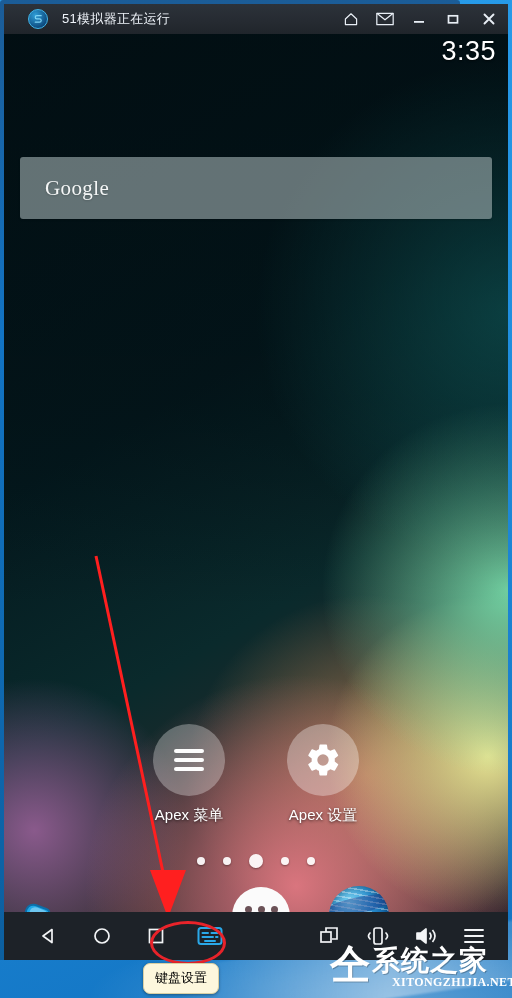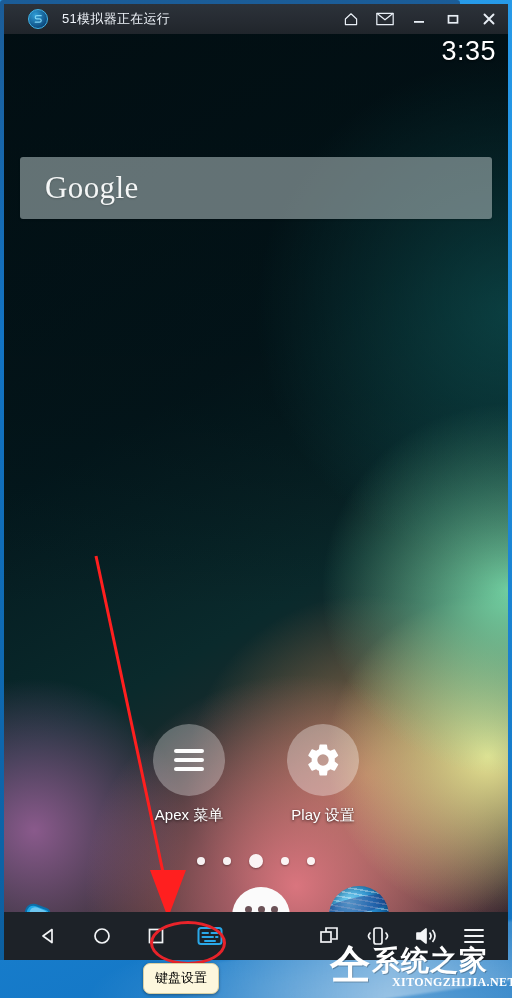--- a/index.html
+++ b/index.html
@@ -120,21 +120,21 @@
     left: 16px; top: 123px;
     width: 472px; height: 62px;
     background: rgba(160,175,176,0.62);
     border-radius: 3px;
     display: flex; align-items: center;
     box-shadow: 0 1px 2px rgba(0,0,0,.18);
   }
   #google-logo {
     margin-left: 25px;
     font-family: "Liberation Serif", "DejaVu Serif", serif;
-    font-size: 31px;
+    font-size: 21px;
     color: #f4f6f6;
     letter-spacing: .4px;
     text-shadow: 0 1px 2px rgba(0,0,0,.2);
   }
 
   
   #app-row {
     position: absolute;
     left: 0; right: 0; top: 690px;
     display: flex; justify-content: center; gap: 34px;
@@ -378,21 +378,21 @@
         </div>
 
         <div class="app">
           <div class="app-icon">
             <div class="circ-icon" id="icon-apex-settings">
               <svg width="38" height="38" viewBox="0 0 24 24" fill="#ffffff">
                 <path d="M19.4 13a7.6 7.6 0 0 0 .06-1 7.6 7.6 0 0 0-.07-1l2.03-1.58a.5.5 0 0 0 .12-.62l-1.92-3.32a.5.5 0 0 0-.6-.22l-2.39.96a7.3 7.3 0 0 0-1.72-1l-.36-2.54a.48.48 0 0 0-.48-.41h-3.84a.48.48 0 0 0-.48.41l-.36 2.54c-.62.25-1.2.59-1.72 1l-2.39-.96a.5.5 0 0 0-.6.22L2.76 8.8a.5.5 0 0 0 .12.62L4.9 11a7.6 7.6 0 0 0 0 2l-2.03 1.58a.5.5 0 0 0-.12.62l1.92 3.32c.12.22.38.3.6.22l2.39-.96c.52.41 1.1.75 1.72 1l.36 2.54c.04.24.24.41.48.41h3.84c.24 0 .44-.17.48-.41l.36-2.54c.62-.25 1.2-.59 1.72-1l2.39.96c.22.08.48 0 .6-.22l1.92-3.32a.5.5 0 0 0-.12-.62L19.4 13zM12 15.6A3.6 3.6 0 1 1 12 8.4a3.6 3.6 0 0 1 0 7.2z"></path>
               </svg>
             </div>
           </div>
-          <div class="app-label">Play 设置</div>
+          <div class="app-label">Apex 设置</div>
         </div>
 
       </div>
 
       <div id="page-dots">
         <span class="dot"></span>
         <span class="dot"></span>
         <span class="dot active"></span>
         <span class="dot"></span>
         <span class="dot"></span>

